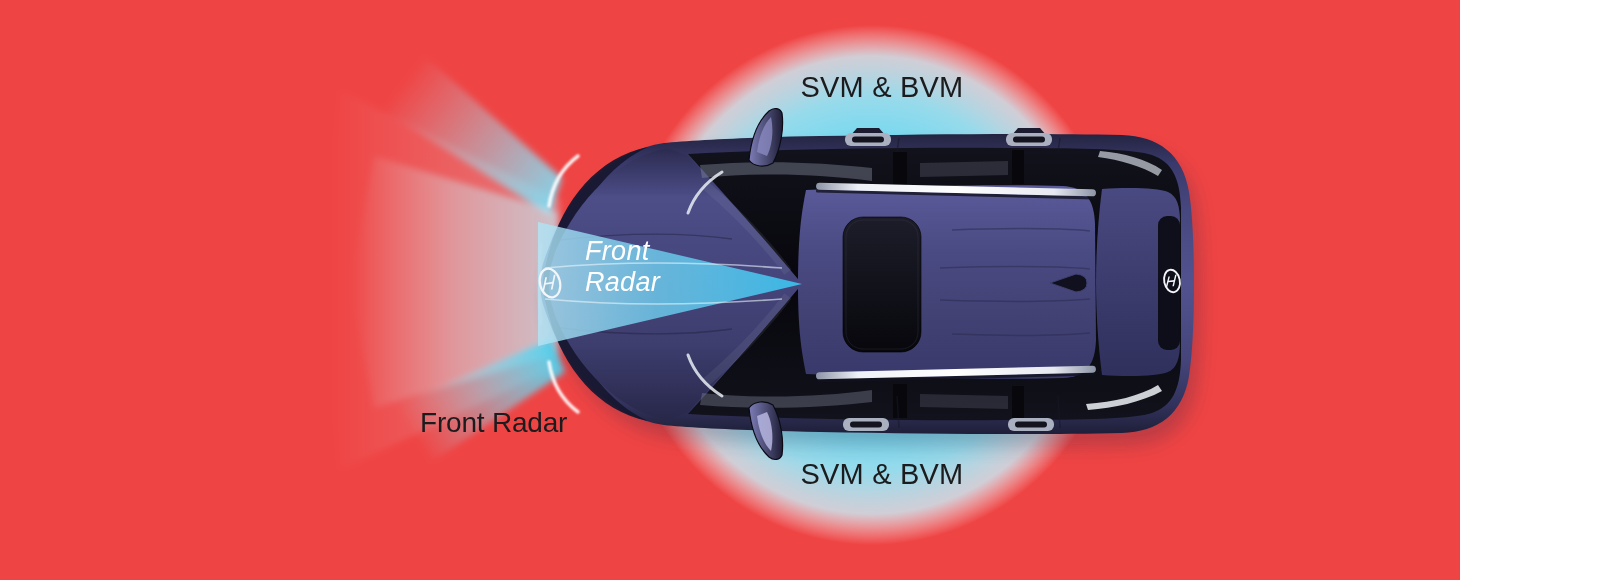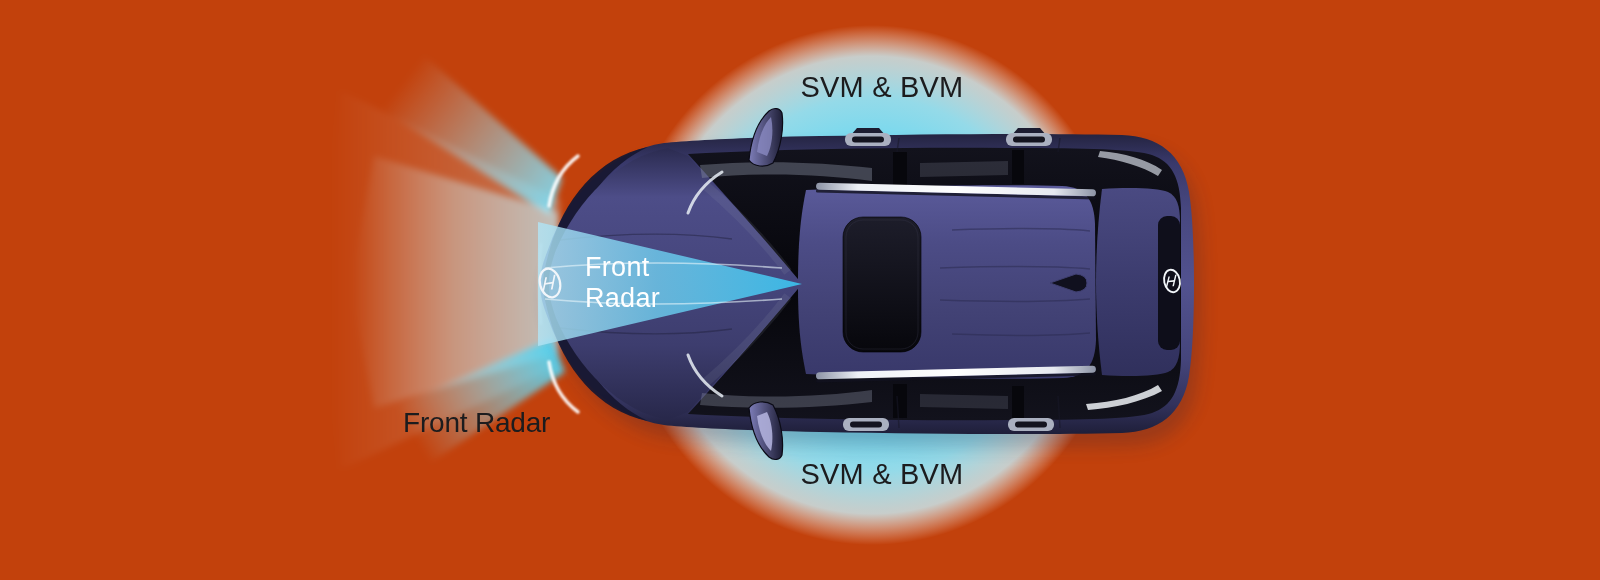--- a/index.html
+++ b/index.html
@@ -1,27 +1,27 @@
 <!DOCTYPE html>
 <html><head>
 <meta charset="utf-8">
 <style>
   html,body{margin:0;padding:0;background:#ffffff;}
   .stage{
-    position:relative;width:1600px;height:580px;overflow:hidden;
-    background:#c2410c;font-family:"Liberation Sans", sans-serif;
+    position:relative;width:1460px;height:580px;overflow:hidden;
+    background:#ef4444;font-family:"Liberation Sans", sans-serif;
   }
   .stage svg{position:absolute;left:0;top:0;}
   .label{position:absolute;white-space:nowrap;}
   .label-dark{color:#1c1c1e;font-size:29px;font-weight:500;letter-spacing:.2px;}
   .label-light{color:#ffffff;font-size:27px;font-weight:400;letter-spacing:.3px;}
   .svm-top{left:732px;top:71px;width:300px;text-align:center;}
   .svm-bottom{left:732px;top:458px;width:300px;text-align:center;}
-  .front-radar{left:403px;top:407px;font-size:28px;letter-spacing:-.2px;}
-  .front-camera{left:585px;top:252px;line-height:31px;}
+  .front-radar{left:420px;top:407px;font-size:28px;letter-spacing:-.2px;}
+  .front-camera{left:585px;top:236px;line-height:31px;font-style:italic;}
 </style>
 </head>
 <body>
 
 <div class="stage">
 
 <svg width="1600" height="580" viewBox="0 0 1600 580">
   <defs>
     <radialGradient id="svmGrad" cx="0.5" cy="0.5" r="0.5">
       <stop offset="0" stop-opacity="1" stop-color="#6fd8f0"></stop>

